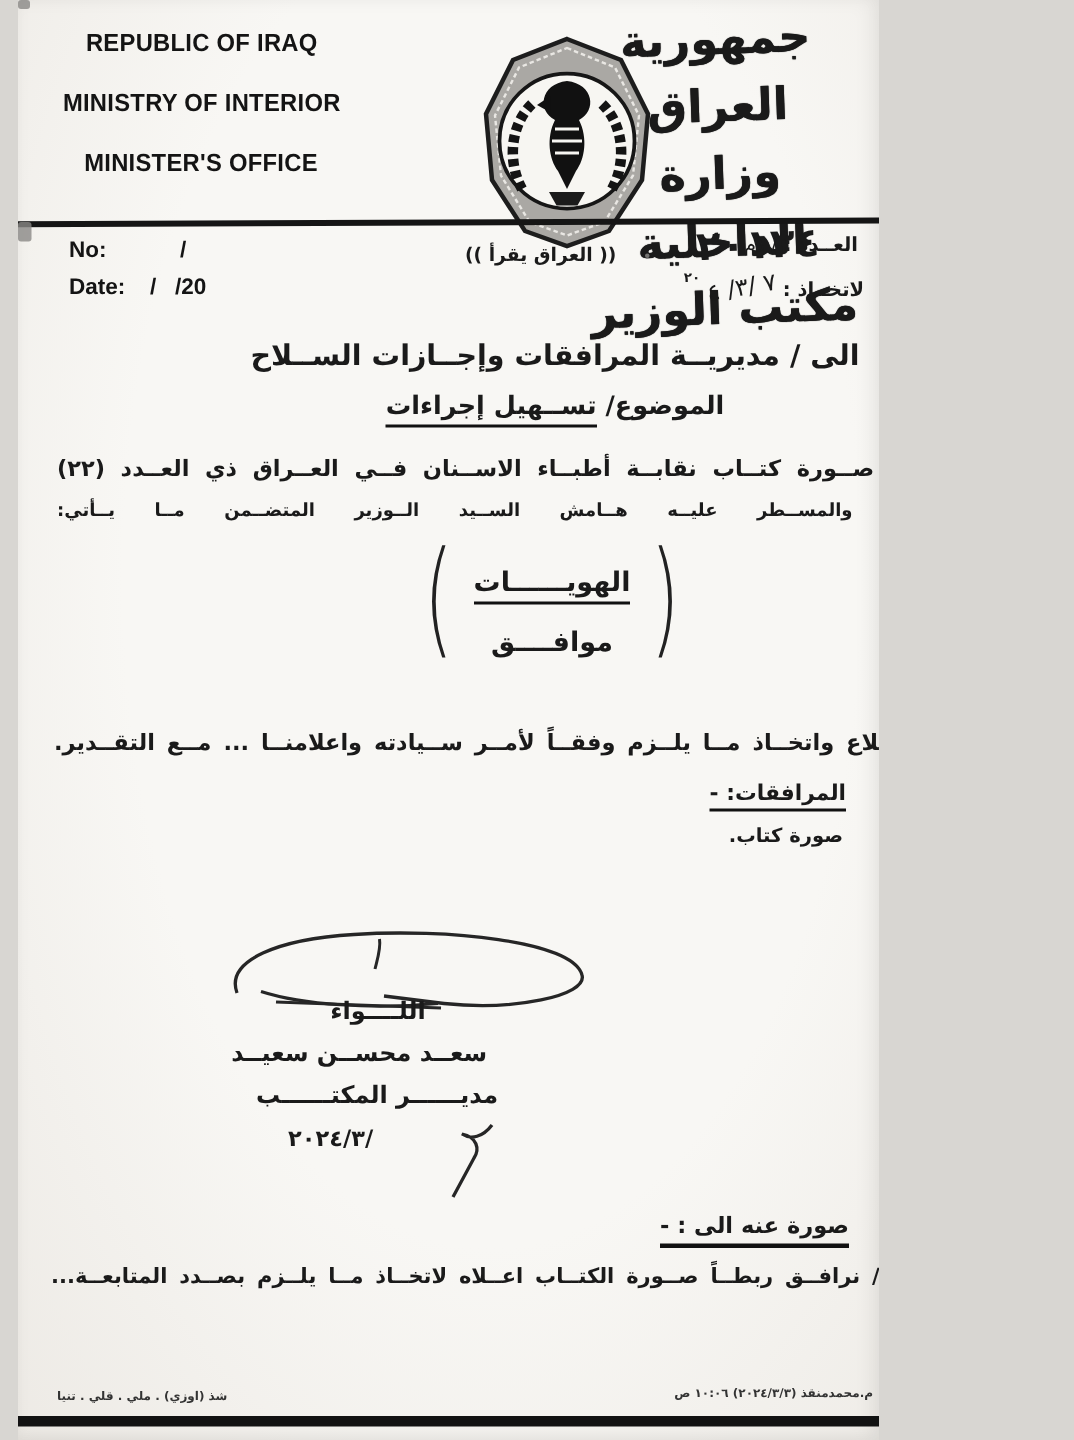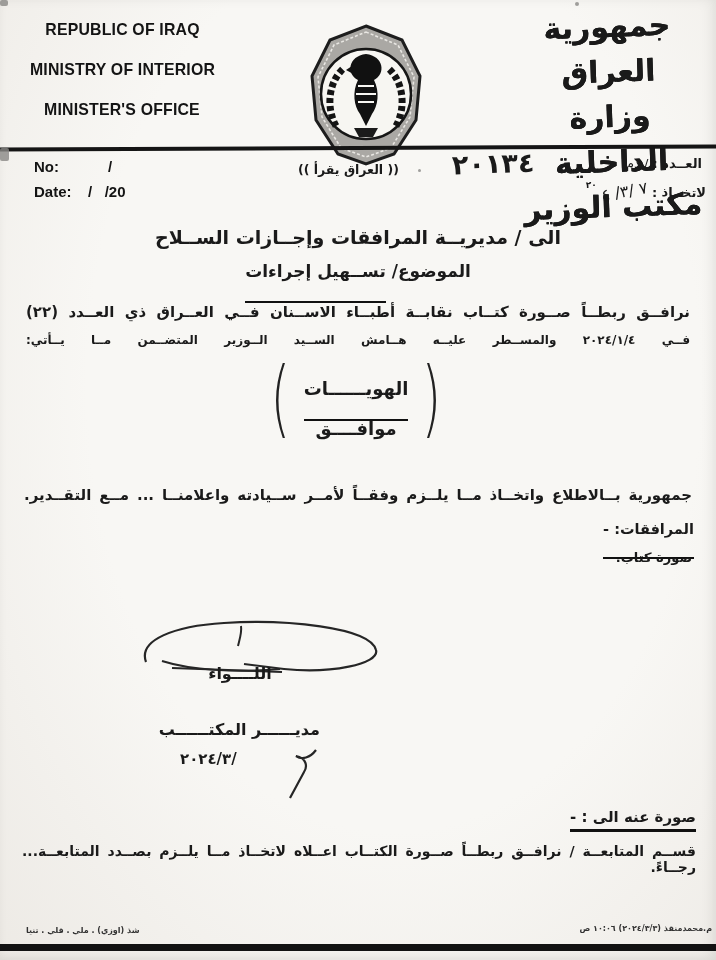--- a/index.html
+++ b/index.html
@@ -1,29 +1,30 @@
 <!DOCTYPE html>
 <html lang="ar"><head>
 <meta charset="utf-8">
 <style>
   html,body{margin:0;padding:0;background:#d8d6d2;}
   .page{
-    position:relative;width:716px;height:960px;overflow:hidden;
+    position:relative;width:574px;height:960px;overflow:hidden;
     background:radial-gradient(ellipse at 55% 40%, #f8f7f4 55%, #edeae5 100%);
     font-family:"DejaVu Sans",sans-serif;color:#1a1a1a;
     box-shadow:inset -6px 0 12px rgba(0,0,0,.05), inset 0 -4px 10px rgba(0,0,0,.04);
+    margin-left:12px;
   }
   .abs{position:absolute;}
   .en{font-family:"Liberation Sans",sans-serif;font-weight:bold;color:#141414;}
   .enhead{font-size:16.5px;letter-spacing:.2px;text-align:center;transform:scaleX(.96);}
   .arhead{font-size:30px;font-weight:bold;line-height:45px;text-align:center;
           transform:rotate(-2deg);text-shadow:0 0 .6px #000;}
   .rule{background:#151515;height:4px;transform:rotate(-.25deg);}
   .bold-ar{font-weight:bold;}
-  .u2{border-bottom:2.5px solid #111;padding-bottom:20px;}
+  .u2{border-bottom:2.5px solid #111;padding-bottom:2px;}
   .u3{border-bottom:3px solid #111;padding-bottom:3px;}
   .just{direction:rtl;text-align:justify;text-align-last:justify;font-weight:bold;}
   .center{text-align:center;}
   .rtl{direction:rtl;}
   .hand{transform:rotate(-10deg);display:inline-block;font-weight:500;}
   .paren{font-weight:300;color:#222;line-height:1;display:inline-block;}
   .speck{background:#8a8886;border-radius:2px;opacity:.8;}
   svg{display:block;}
 </style>
 </head>
@@ -110,20 +111,21 @@
   <div class="abs" style="left:132px;top:600px;width:252px;height:92px;">
     <svg width="252" height="92" viewBox="0 0 252 92">
       <path d="M14,62 C6,40 42,26 92,23 C152,19 238,27 244,50 C248,64 198,74 152,69 L112,64" fill="none" stroke="#262626" stroke-width="2.2"></path>
       <path d="M30,61 C58,70 104,73 148,69" fill="none" stroke="#262626" stroke-width="2"></path>
       <path d="M40,68 L150,72" fill="none" stroke="#262626" stroke-width="2"></path>
       <path d="M106,46 C108,38 110,32 109,26" fill="none" stroke="#262626" stroke-width="2"></path>
     </svg>
   </div>
 
   <div class="abs rtl center bold-ar" style="left:190px;top:664px;width:100px;font-size:16px;">اللــــواء</div>
+  <div class="abs rtl center bold-ar" style="left:135px;top:692px;width:185px;font-size:16px;">سعــد محســن سعيــد</div>
   <div class="abs rtl center bold-ar" style="left:135px;top:720px;width:185px;font-size:16px;text-align:right;">مديــــــر المكتــــــب</div>
   <span class="abs bold-ar" dir="ltr" style="left:180px;top:750px;font-size:15px;">٢٠٢٤/٣/</span>
   <div class="abs" style="left:282px;top:744px;width:42px;height:60px;">
     <svg width="42" height="60" viewBox="0 0 42 60">
       <path d="M34,6 C28,14 20,16 14,12 C24,14 26,22 22,28 L8,54" fill="none" stroke="#262626" stroke-width="2.2"></path>
     </svg>
   </div>
 
   <div class="abs rtl" style="right:20px;top:808px;font-size:15px;font-weight:bold;">
     <span class="u3">صورة عنه الى : -</span>

